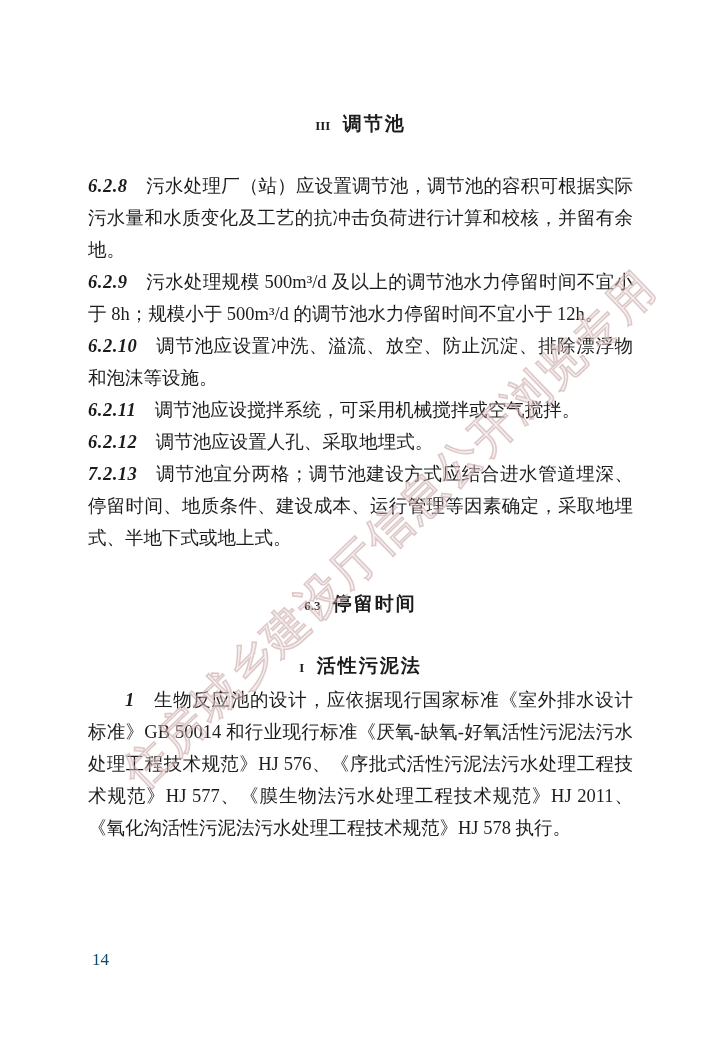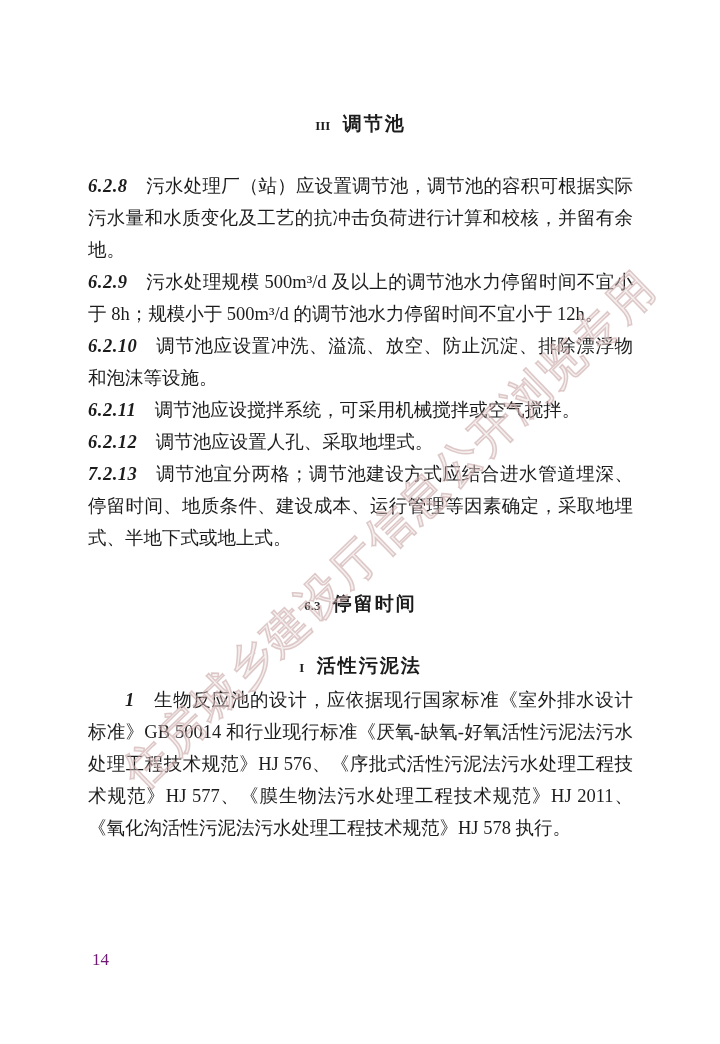--- a/index.html
+++ b/index.html
@@ -65,21 +65,21 @@
     color: rgba(228, 210, 210, 0.38);
     -webkit-text-stroke: 1.5px rgba(198, 162, 162, 0.55);
     z-index: 2;
     pointer-events: none;
   }
   .page-number {
     position: absolute;
     left: 92px;
     top: 950px;
     font-size: 17px;
-    color: #701a75;
+    color: #0c4a6e;
     z-index: 1;
   }
 </style>
 </head>
 <body>
 
 <div class="content">
 
   <div class="h-center h-first">
     <span class="h-label">III</span><span class="h-title">调节池</span>

